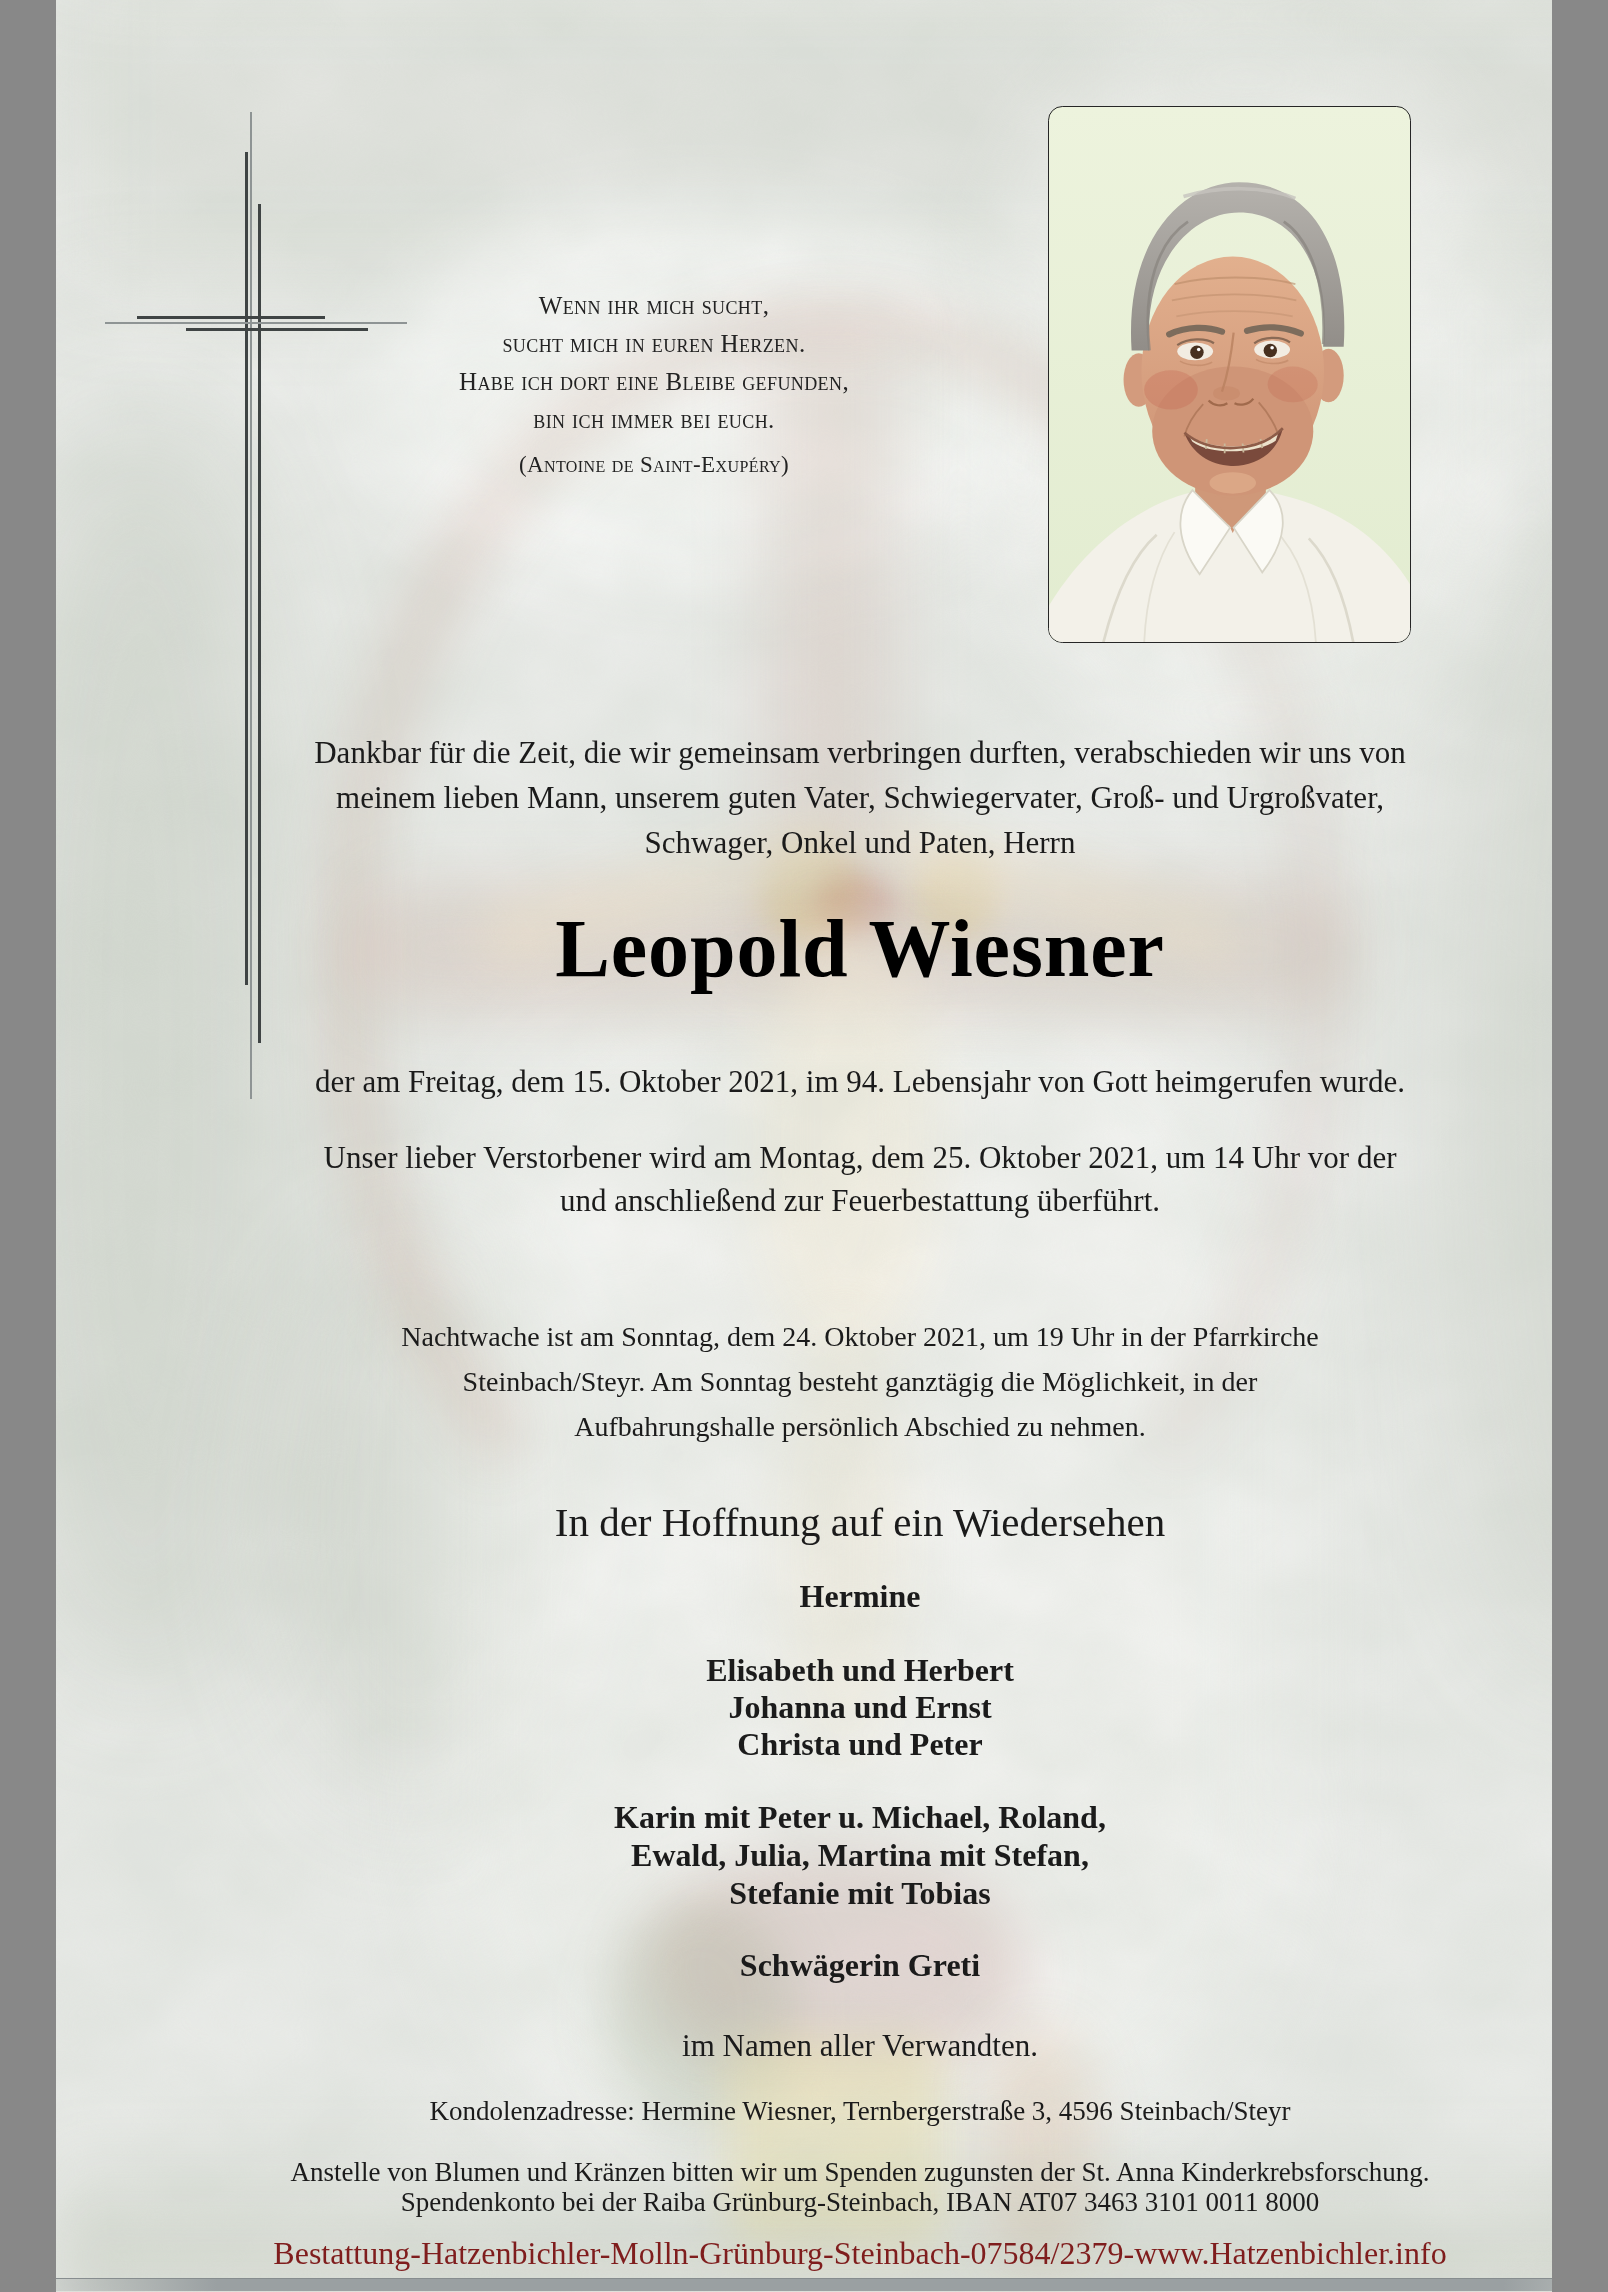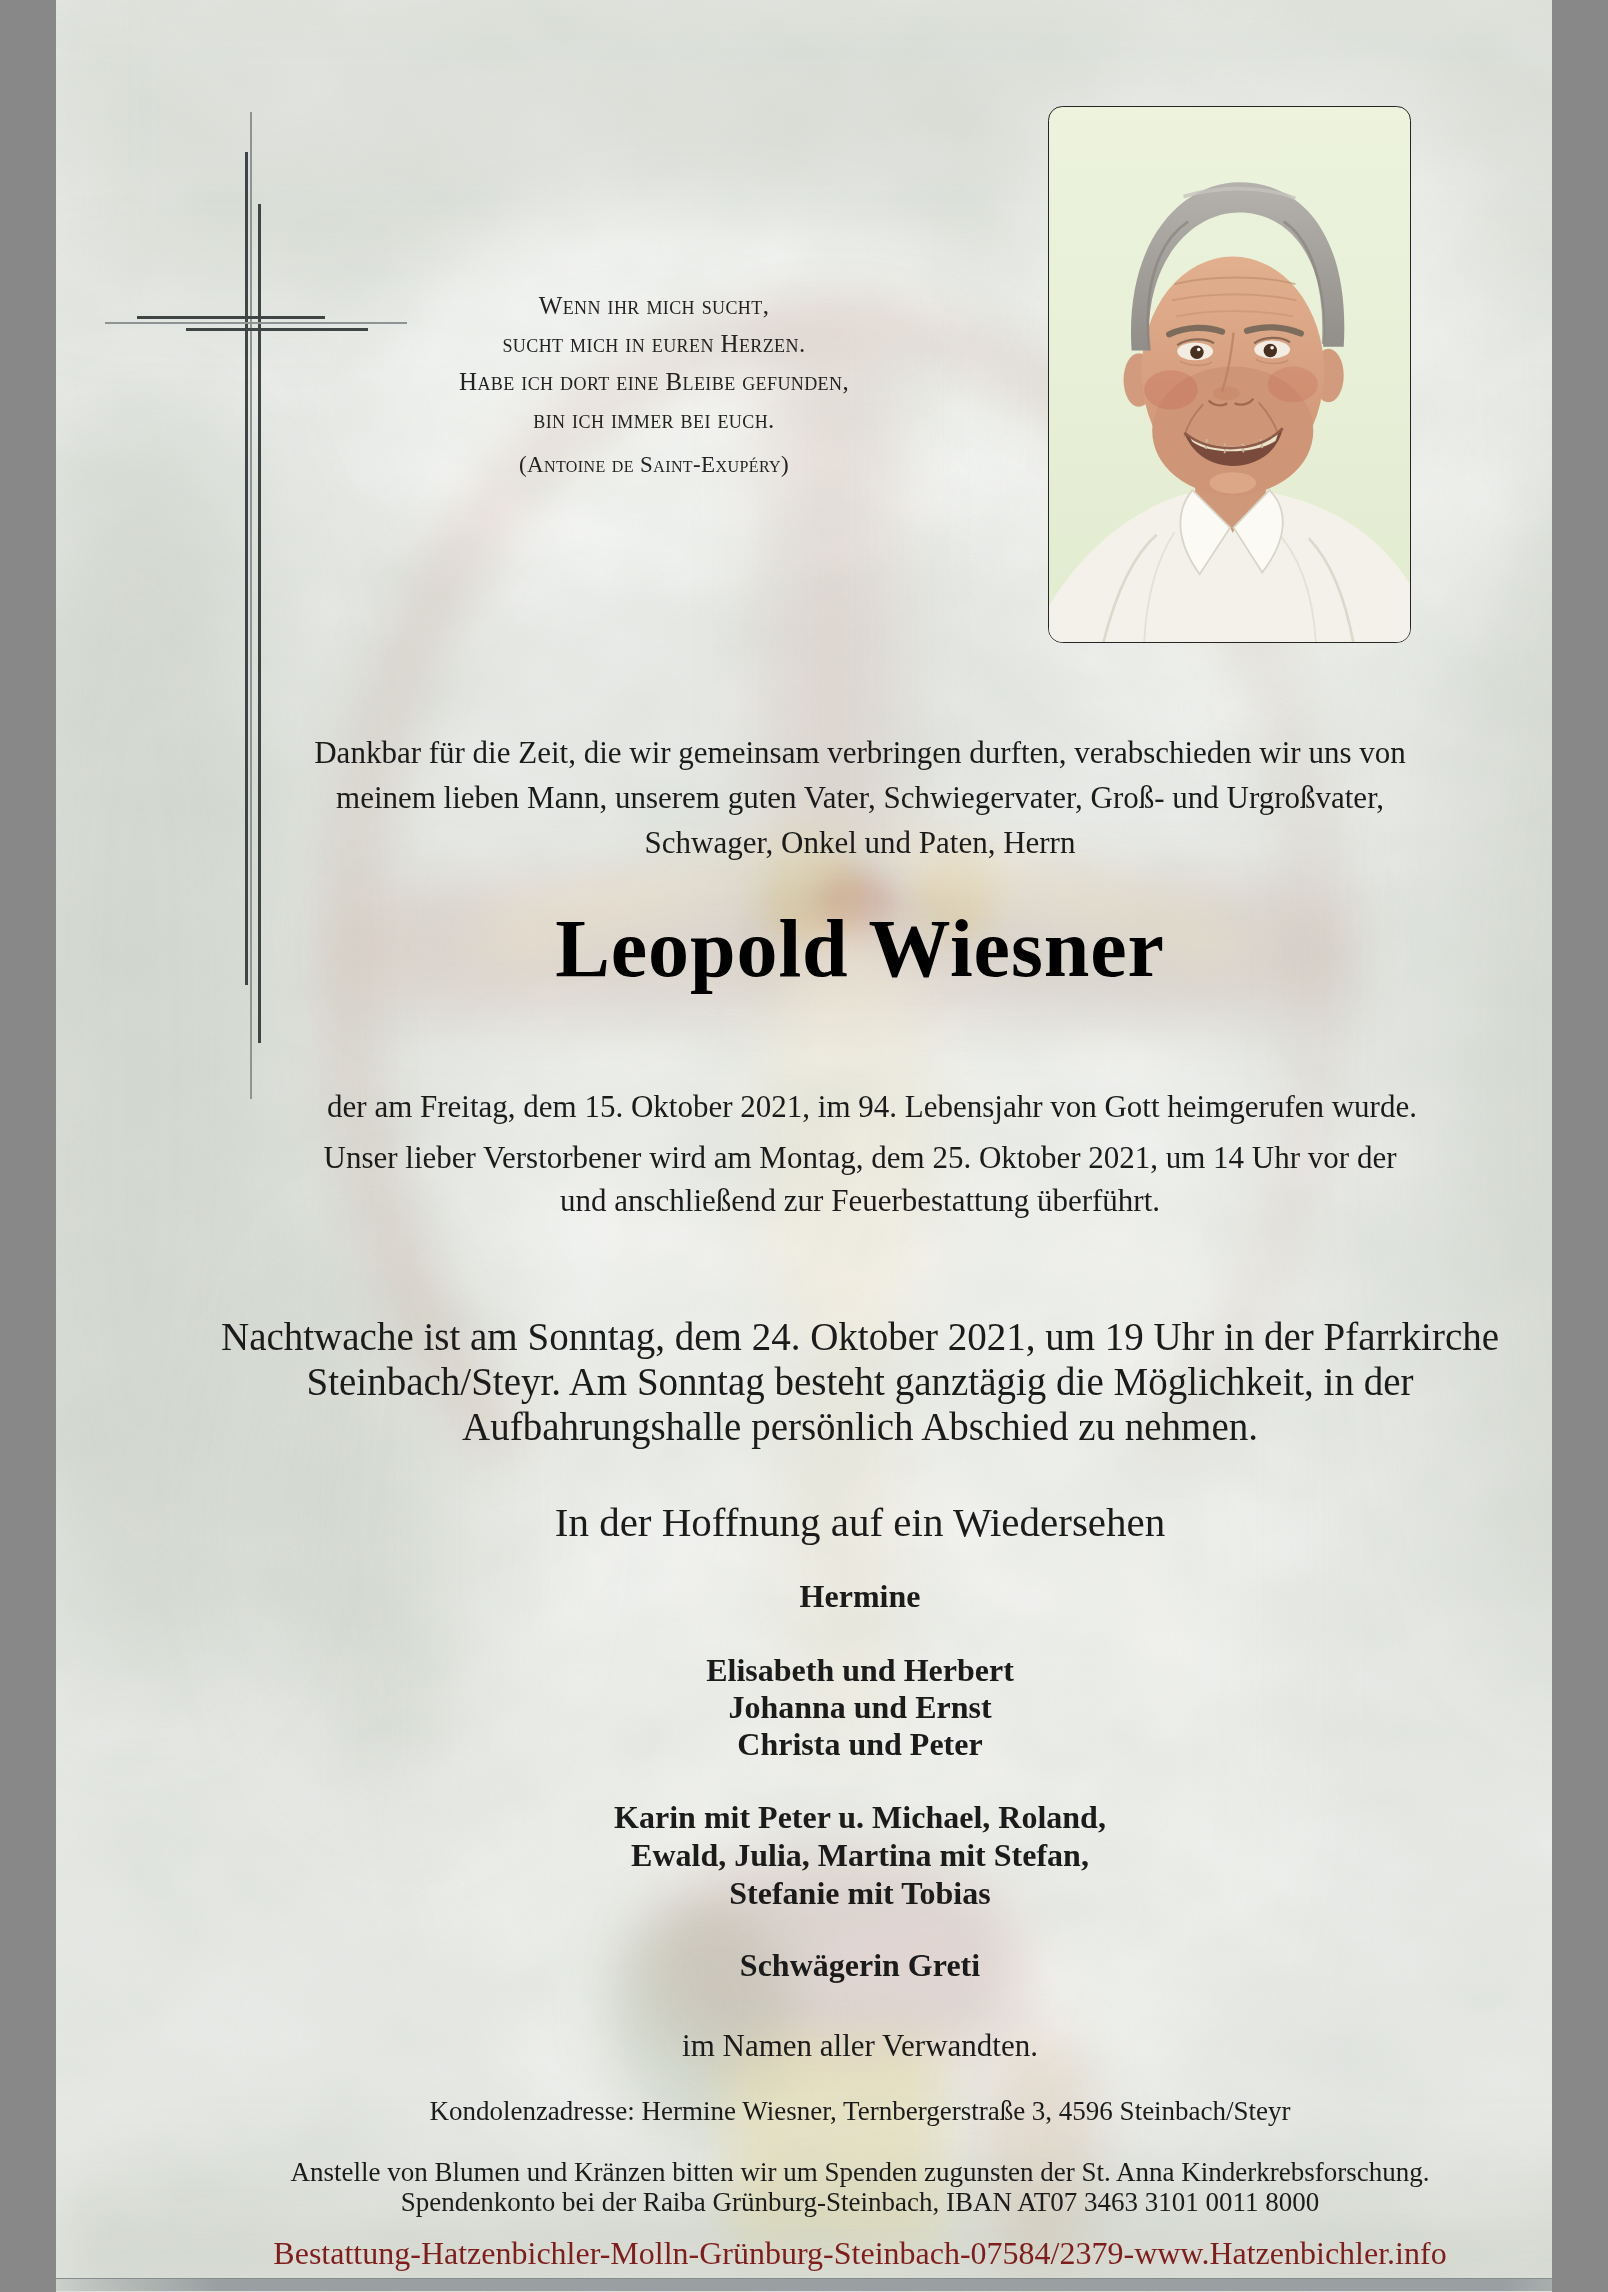--- a/index.html
+++ b/index.html
@@ -51,23 +51,23 @@
     overflow:hidden;
   }
   
   .tb{position:absolute;transform:translateX(-50%);text-align:center;white-space:nowrap;
       color:#1b1b1b;left:804px;}
   .tb div{white-space:nowrap;}
   .quote{left:598px;top:287px;font-size:25px;line-height:38px;font-variant:small-caps;letter-spacing:0.4px;color:#222;}
   .quote-attr{left:598px;top:449px;font-size:23px;line-height:32px;font-variant:small-caps;letter-spacing:0.4px;color:#222;}
   .intro{top:730px;font-size:31px;line-height:45px;}
   .name{top:897px;font-size:82px;line-height:104px;font-weight:700;letter-spacing:0.9px;color:#000000;}
-  .death{top:1084px;font-size:31px;line-height:45px;margin-left:12px;}
+  .death{top:1059px;font-size:31px;line-height:45px;}
   .funeral{top:1136px;font-size:31px;line-height:43px;}
-  .vigil{top:1314px;font-size:39px;line-height:45px;}
+  .vigil{top:1314px;font-size:28px;line-height:45px;}
   .hope{top:1500px;font-size:41px;line-height:45px;}
   .widow{top:1574px;font-size:32px;line-height:45px;font-weight:700;}
   .children{top:1652px;font-size:32px;line-height:37px;font-weight:700;font-family:Liberation Serif, serif;}
   .grandchildren{top:1798px;font-size:32px;line-height:38px;font-weight:700;}
   .sisterinlaw{top:1943px;font-size:32px;line-height:45px;font-weight:700;}
   .closing{top:2023px;font-size:31px;line-height:45px;}
   .condolence{top:2093px;font-size:27px;line-height:36px;}
   .donation{top:2158px;font-size:27px;line-height:29.6px;}
   .footerline{top:2236px;font-size:32px;line-height:34px;color:#7f1d1d;}
   

